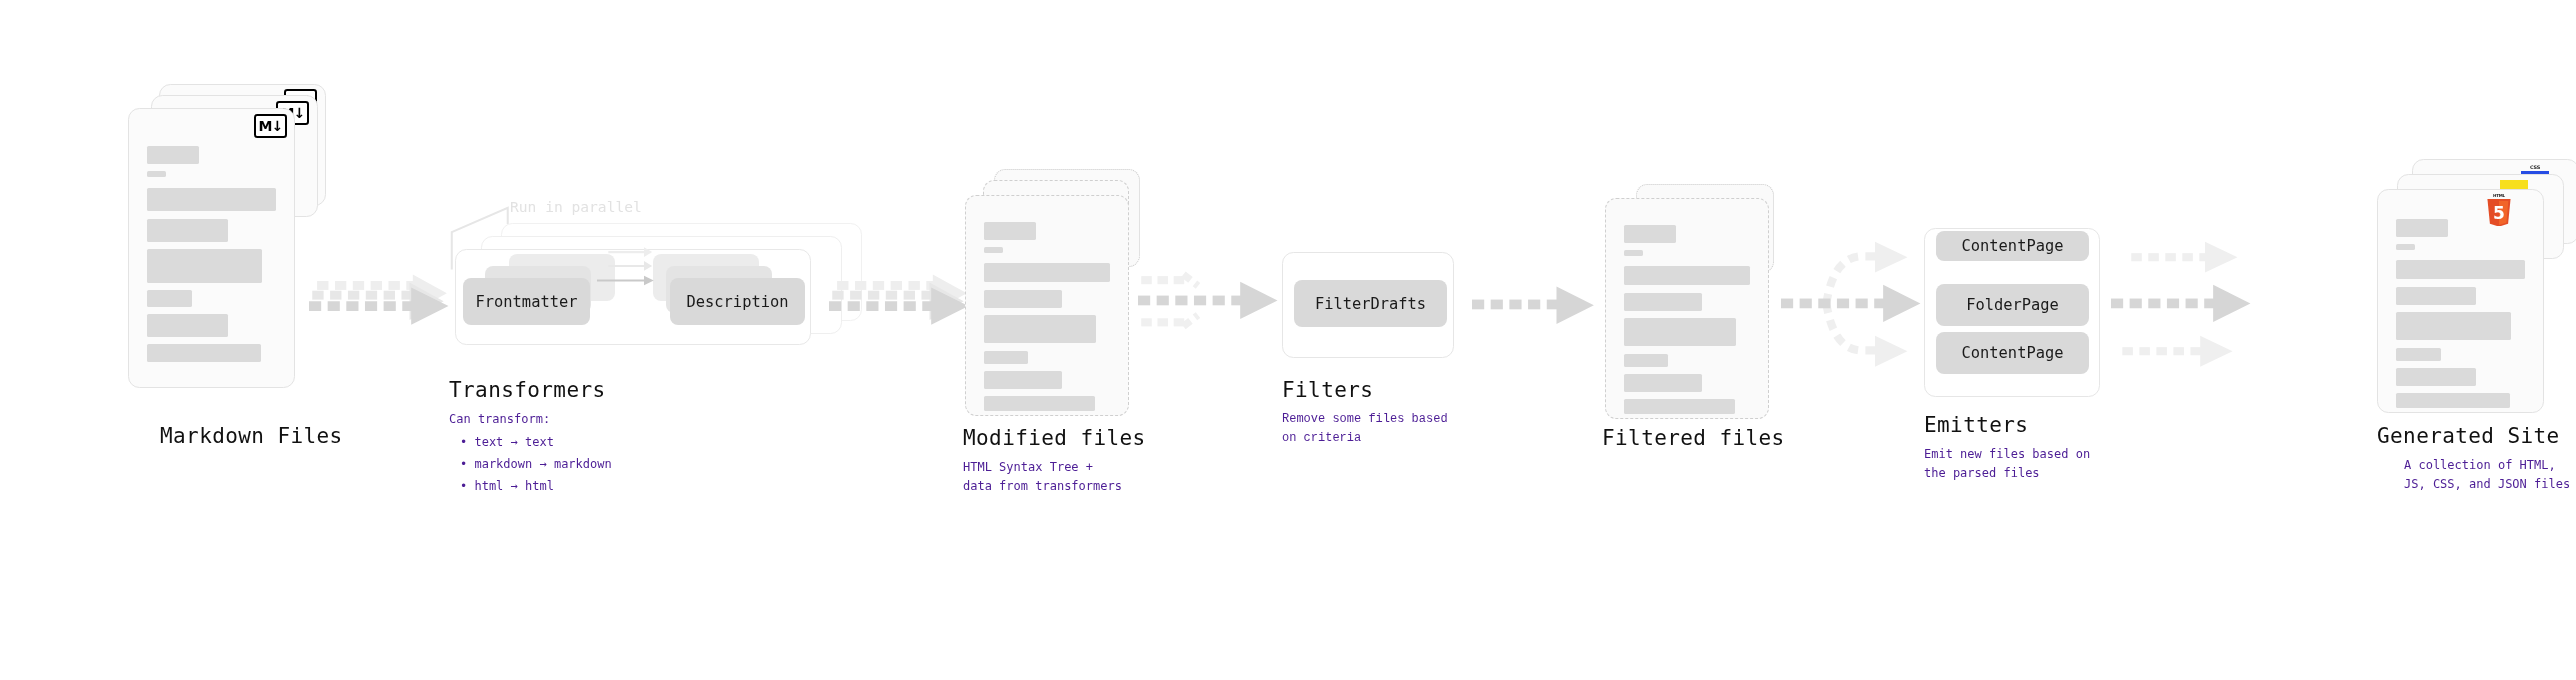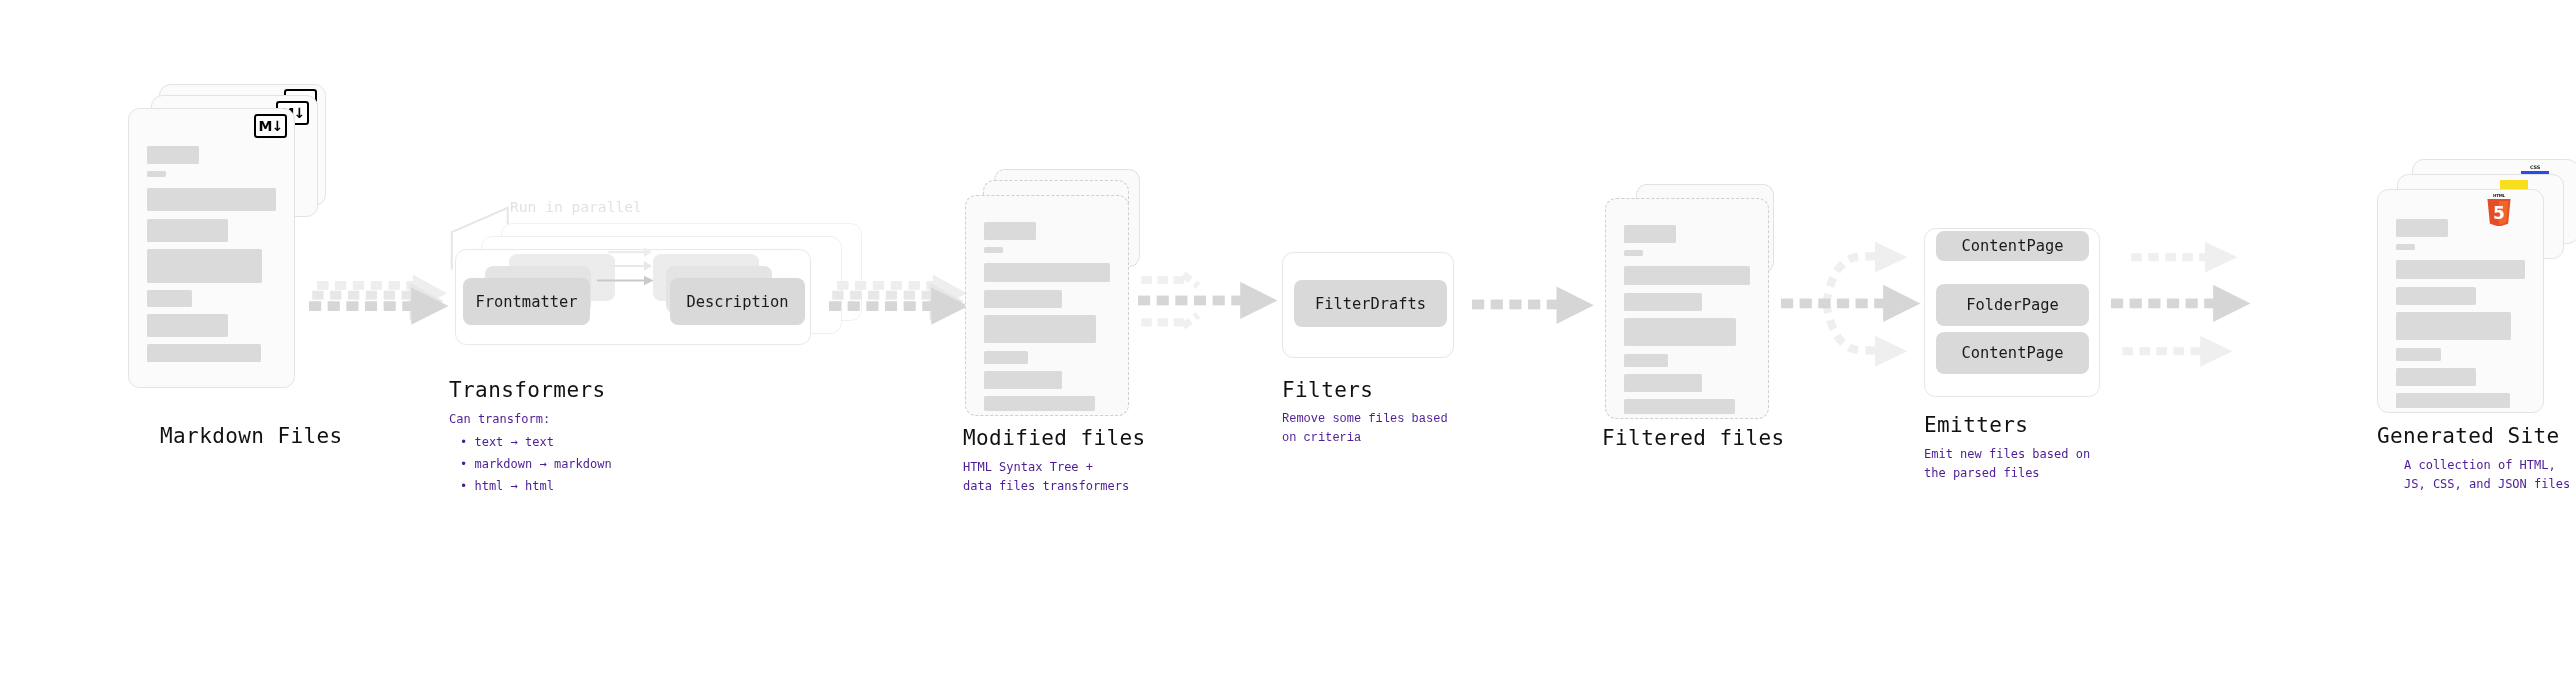--- a/index.html
+++ b/index.html
@@ -244,21 +244,21 @@
         <div class="ln" style="width:62%;height:18px;"></div>
         <div class="ln" style="width:89%;height:28.4px;"></div>
         <div class="ln" style="width:35%;height:13px;"></div>
         <div class="ln" style="width:62%;height:18px;"></div>
         <div class="ln" style="width:88%;height:14.6px;"></div>
       </div>
     </div>
   </div>
   <div class="title" style="left:963px;top:426px;">Modified files</div>
   <div class="sub" style="left:963px;top:458px;">HTML Syntax Tree +
-data files transformers</div>
+data from transformers</div>
 
   <svg class="arrow-svg" style="left:1138px;top:268px;width:146px;height:73px;" viewBox="0 0 180 90">
     <g fill="#f0f0f0">
       <rect x="4" y="10" width="13" height="10"></rect>
         <rect x="24" y="10" width="13" height="10"></rect>
       <rect x="44" y="10" width="13" height="10"></rect>
       <path d="M56 8 L74 22" stroke="#f0f0f0" stroke-width="9" stroke-dasharray="11 7" fill="none"></path>
     </g>
     <g fill="#f0f0f0">
       <rect x="4" y="62" width="13" height="10"></rect>

